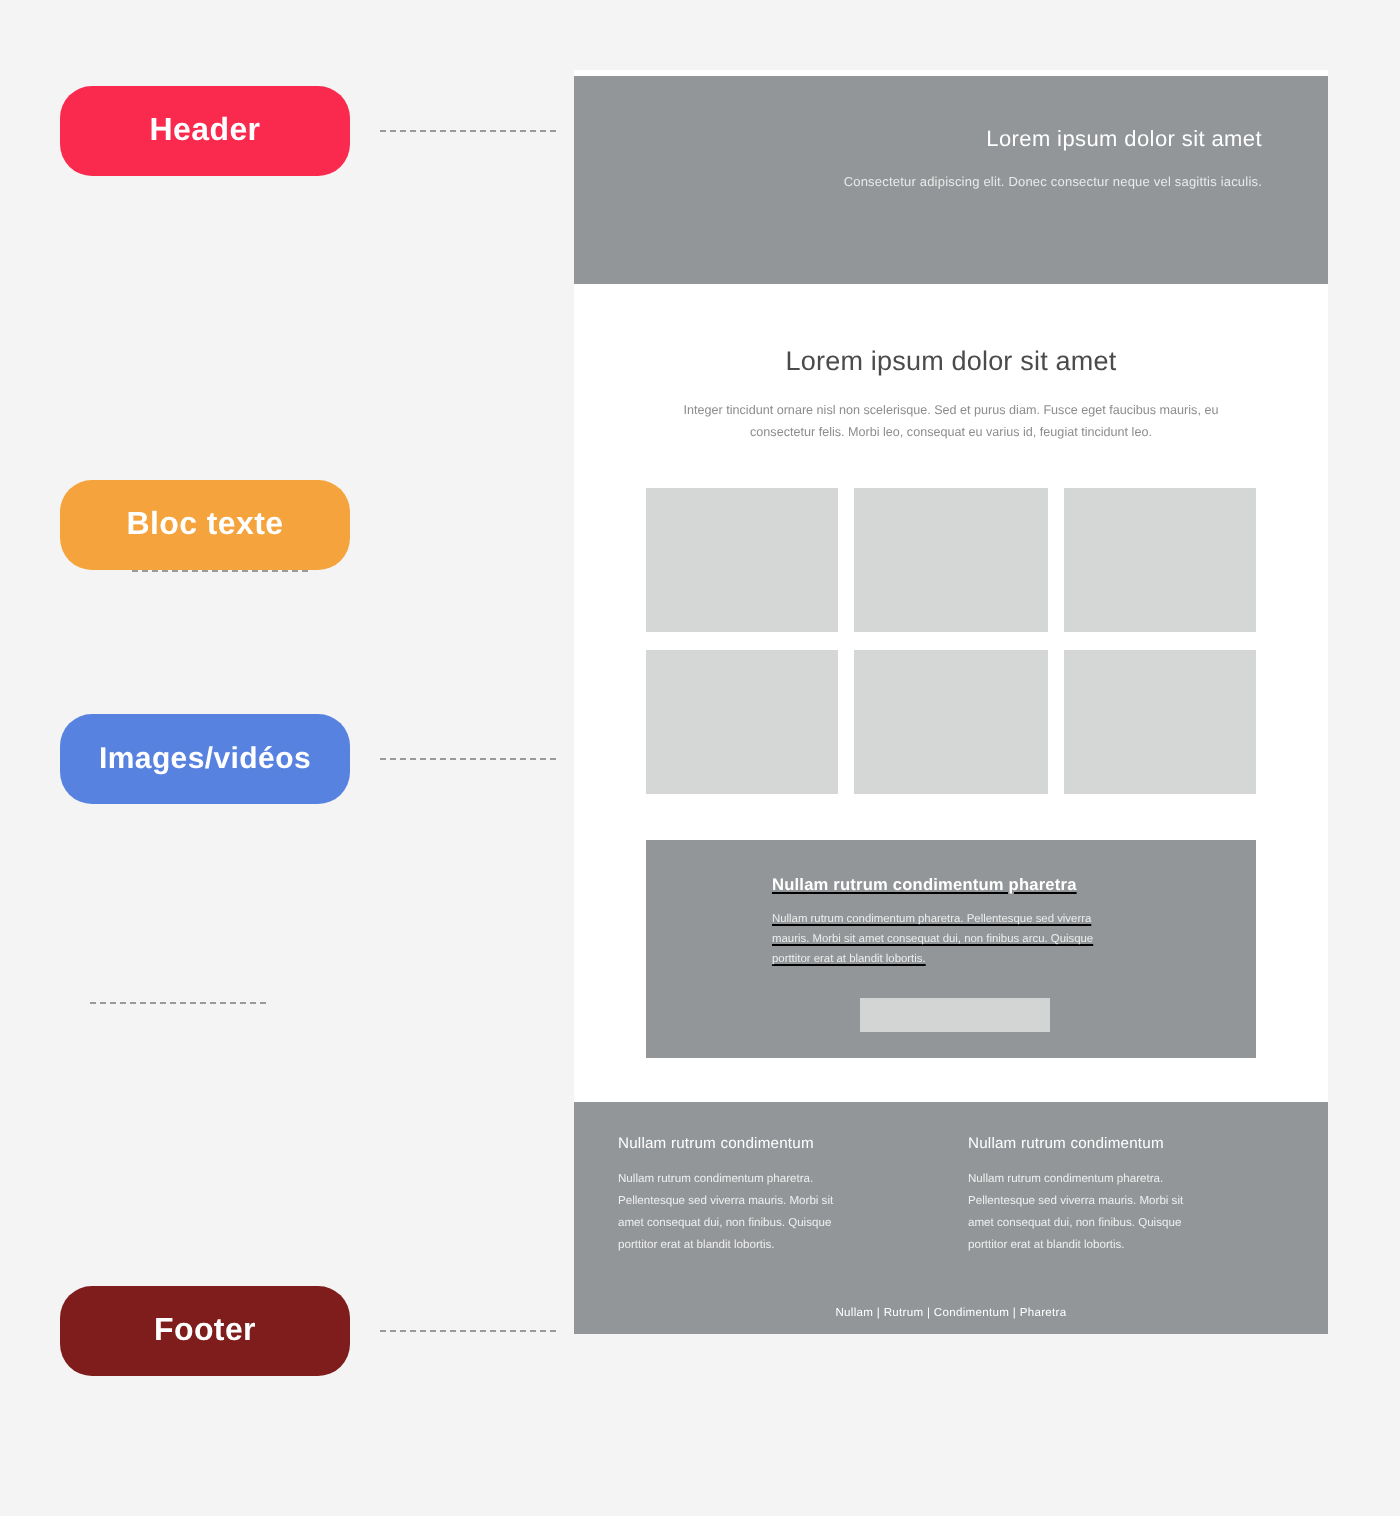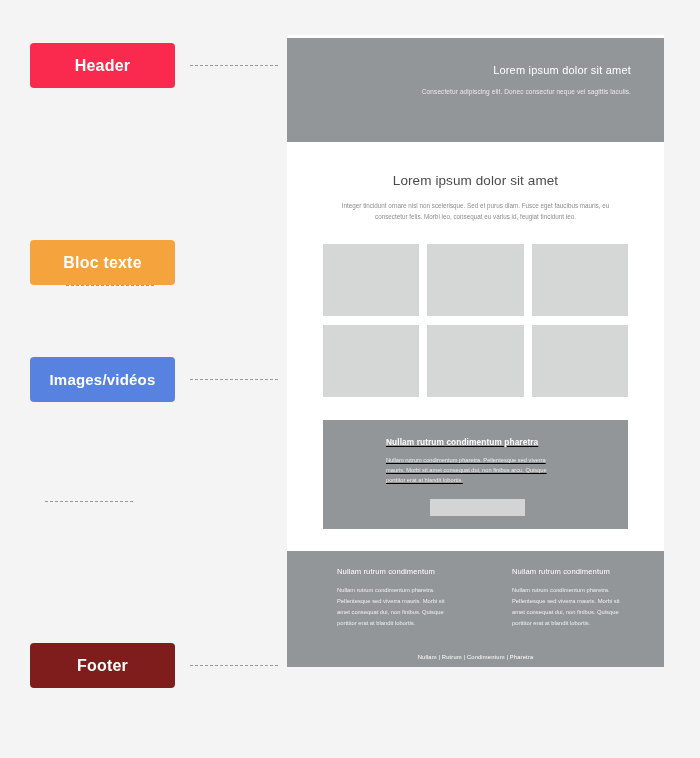--- a/index.html
+++ b/index.html
@@ -24,21 +24,21 @@
   }
   .legend-row {
     position: absolute;
     left: 30px;
     display: flex;
     align-items: center;
   }
   .chip {
     width: 145px;
     height: 45px;
-    border-radius: 4px;
+    border-radius: 16px;
     display: flex;
     align-items: center;
     justify-content: center;
     color: #ffffff;
     font-size: 16px;
     font-weight: bold;
     letter-spacing: 0.2px;
     box-sizing: border-box;
     padding: 0 6px;
     text-align: center;
@@ -170,21 +170,21 @@
 
   .mk-footer {
     margin-top: 22px;
     background: #939698;
     height: 116px;
     box-sizing: border-box;
     padding: 16px 0 0 0;
   }
   .mk-footer-cols {
     display: flex;
-    padding-left: 50px;
+    padding-left: 22px;
     gap: 53px;
   }
   .mk-footer-col { width: 122px; }
   .mk-footer-col-title {
     color: #ffffff;
     font-size: 7.6px;
     font-weight: normal;
     letter-spacing: 0.1px;
   }
   .mk-footer-col-body {

